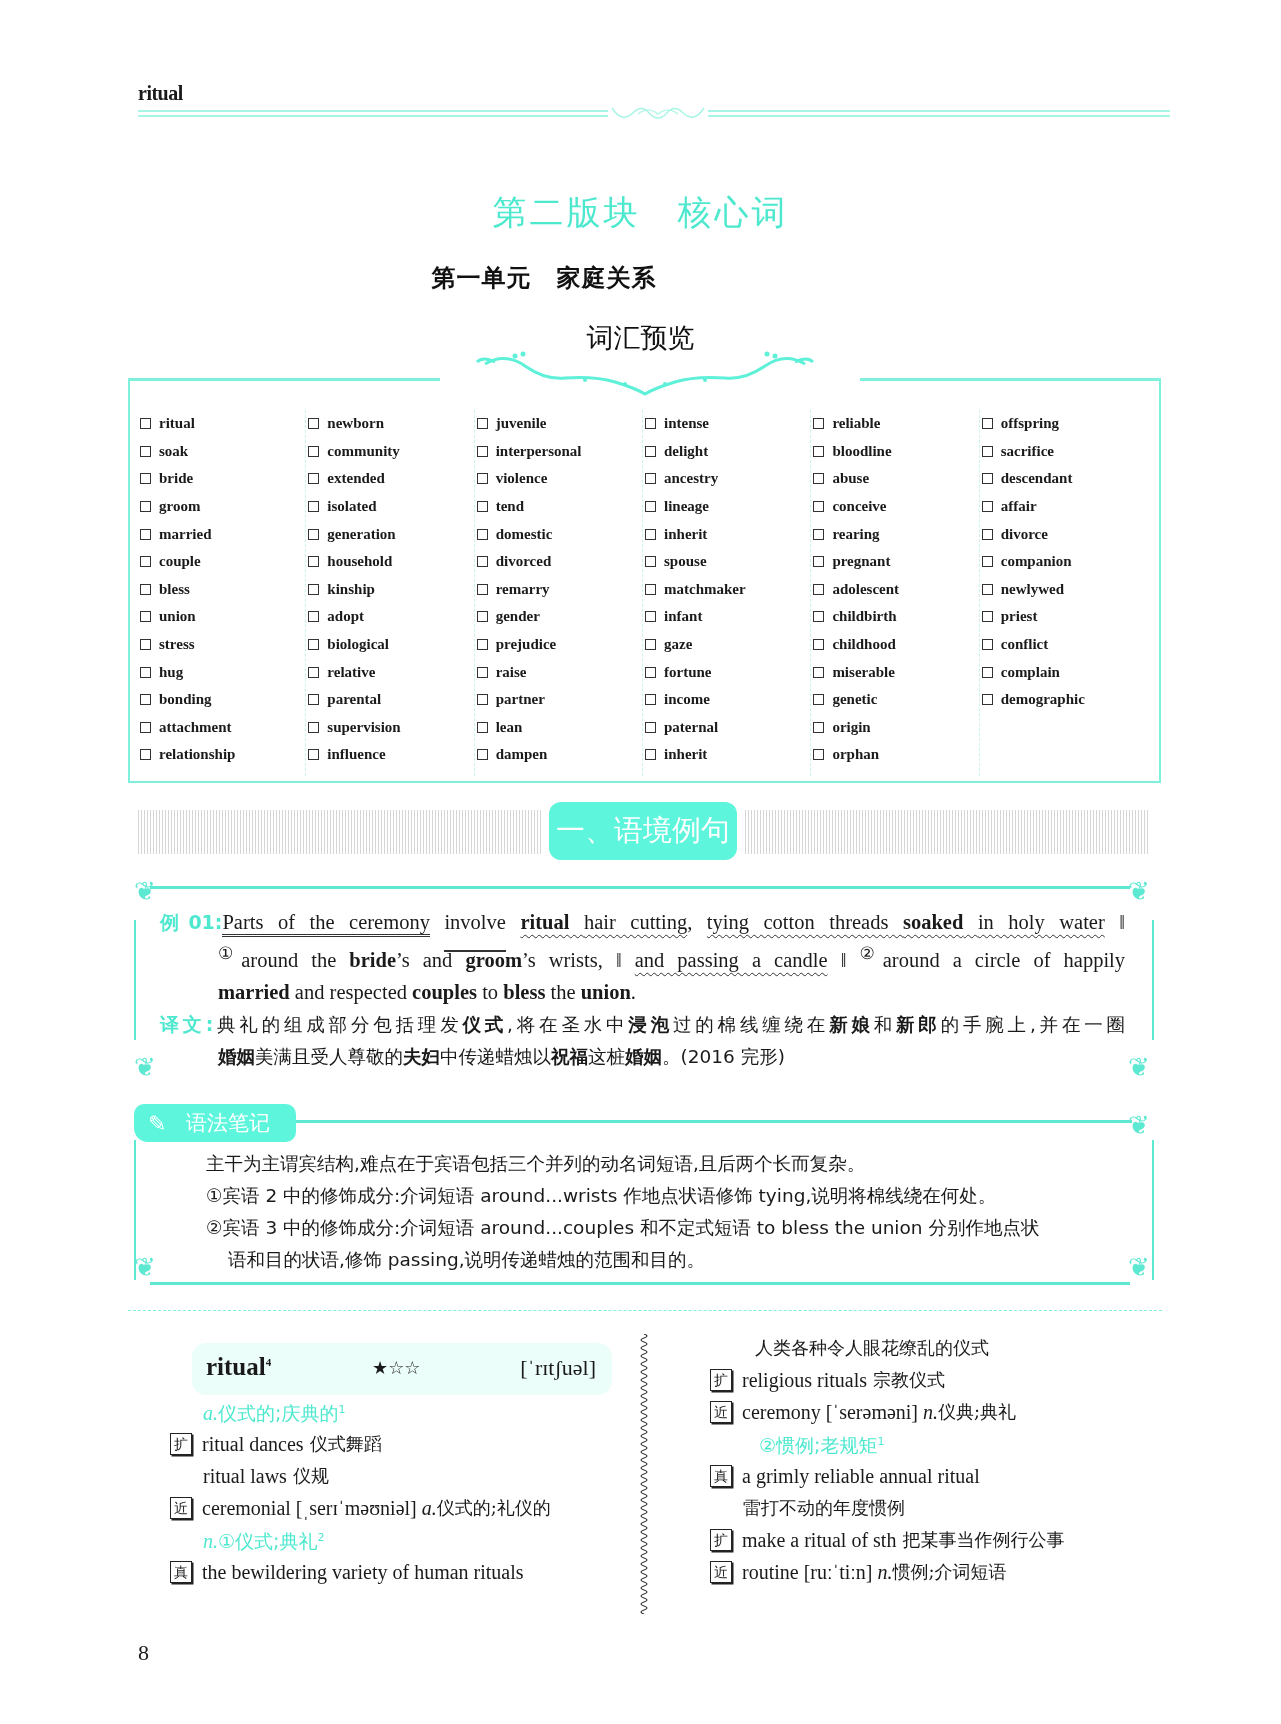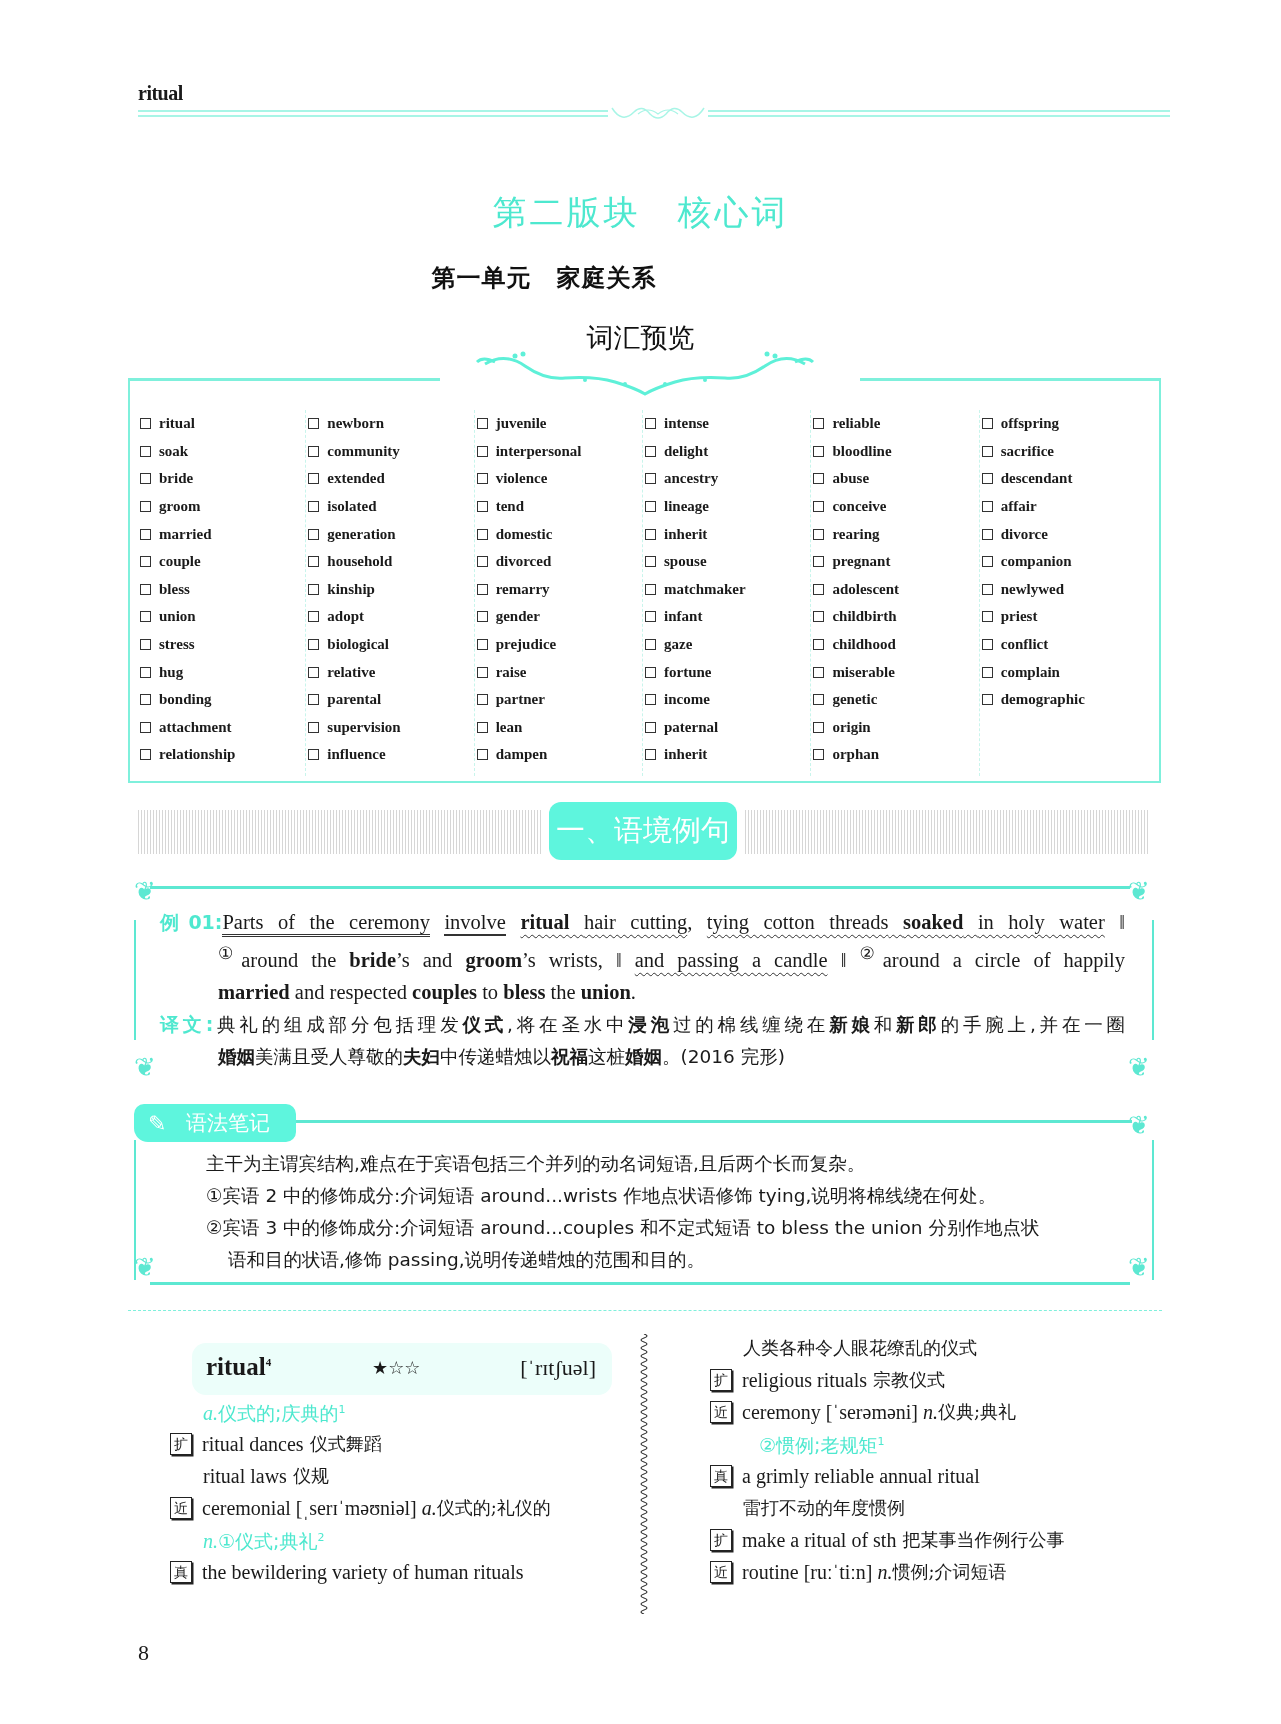--- a/index.html
+++ b/index.html
@@ -41,21 +41,21 @@
   .frame { border-left:2px solid #5de8d2; border-right:2px solid #5de8d2; }
   .frame-line { height:3px; background:#5de8d2; }
   .corner { width:30px; height:36px; color:#5de8d2; font-size:26px; line-height:36px; text-align:center; }
 
   .ex-text { left:160px; top:906px; width:965px; font-size:20.5px; line-height:32px; }
   .ex-label { color:#4ee8cf; font-weight:bold; font-family:"DejaVu Sans", sans-serif; font-size:19px; }
   .ex-line { display:block; text-align:justify; text-align-last:justify; }
   .ex-line.last { text-align-last:left; }
   .indent { padding-left:58px; }
   .u2 { border-bottom:3px double #333; padding-bottom:1px; }
-  .u1 { border-bottom:2px solid #333; padding-bottom:1px; }
+  .u1 { border-bottom:2px solid #333; padding-bottom:17px; }
   .wavy { text-decoration:underline wavy #333; text-underline-offset:5px; text-decoration-thickness:1px; }
   .cn { font-family:"DejaVu Sans", sans-serif; font-size:18.5px; }
   .cnb { font-weight:bold; }
 
   
   .notes-tag { left:134px; top:1104px; width:162px; height:38px; background:#5ef5dd; border-radius:10px 10px 10px 14px;
                color:#fff; font-family:"DejaVu Sans", sans-serif; font-size:21px; display:flex; align-items:center; }
   .notes-tag .pen { width:30px; margin-left:14px; margin-right:8px; font-size:22px; }
   .notes-text { left:206px; top:1148px; width:920px; font-family:"DejaVu Sans", sans-serif; font-size:18.5px; line-height:32px; }
   .notes-text .hang { padding-left:22px; }
@@ -507,21 +507,21 @@
 
 <div class="abs" style="left:636px;top:1334px;width:16px;height:280px;overflow:hidden;">
   <svg width="16" height="280" viewBox="0 0 16 280">
       <path id="wv" d="M8 0 Q14 2 8 4 Q2 6 8 8 Q14 10 8 12 Q2 14 8 16 Q14 18 8 20 Q2 22 8 24 Q14 26 8 28 Q2 30 8 32 Q14 34 8 36 Q2 38 8 40 Q14 42 8 44 Q2 46 8 48 Q14 50 8 52 Q2 54 8 56 Q14 58 8 60 Q2 62 8 64 Q14 66 8 68 Q2 70 8 72 Q14 74 8 76 Q2 78 8 80 Q14 82 8 84 Q2 86 8 88 Q14 90 8 92 Q2 94 8 96 Q14 98 8 100 Q2 102 8 104 Q14 106 8 108 Q2 110 8 112 Q14 114 8 116 Q2 118 8 120 Q14 122 8 124 Q2 126 8 128 Q14 130 8 132 Q2 134 8 136 Q14 138 8 140 Q2 142 8 144 Q14 146 8 148 Q2 150 8 152 Q14 154 8 156 Q2 158 8 160 Q14 162 8 164 Q2 166 8 168 Q14 170 8 172 Q2 174 8 176 Q14 178 8 180 Q2 182 8 184 Q14 186 8 188 Q2 190 8 192 Q14 194 8 196 Q2 198 8 200 Q14 202 8 204 Q2 206 8 208 Q14 210 8 212 Q2 214 8 216 Q14 218 8 220 Q2 222 8 224 Q14 226 8 228 Q2 230 8 232 Q14 234 8 236 Q2 238 8 240 Q14 242 8 244 Q2 246 8 248 Q14 250 8 252 Q2 254 8 256 Q14 258 8 260 Q2 262 8 264 Q14 266 8 268 Q2 270 8 272 Q14 274 8 276 Q2 278 8 280" fill="none" stroke="#333" stroke-width="1.2"></path>
     </svg>
 </div>
 
 <div class="abs dict col-right">
   <div class="row">
       <span class="spacer"></span>
-      <span class="zh" style="margin-left:0">人类各种令人眼花缭乱的仪式</span>
+      <span class="zh" style="margin-left:12px">人类各种令人眼花缭乱的仪式</span>
     </div>
   <div class="row">
       <span class="tagbox">扩</span>
       <span>religious rituals</span>
       <span class="zh">宗教仪式</span>
     </div>
   <div class="row"><span class="tagbox">近</span><span>ceremony</span>&nbsp;<span>[ˈserəməni]</span>&nbsp;<i>n.</i><span class="zh" style="margin-left:0">仪典;典礼</span></div>
   <div class="row">
       <span class="spacer"></span>
       <span class="teal" style="padding-left:16px"><span>②惯例;老规矩</span><sup style="font-size:11px">1</sup></span>

